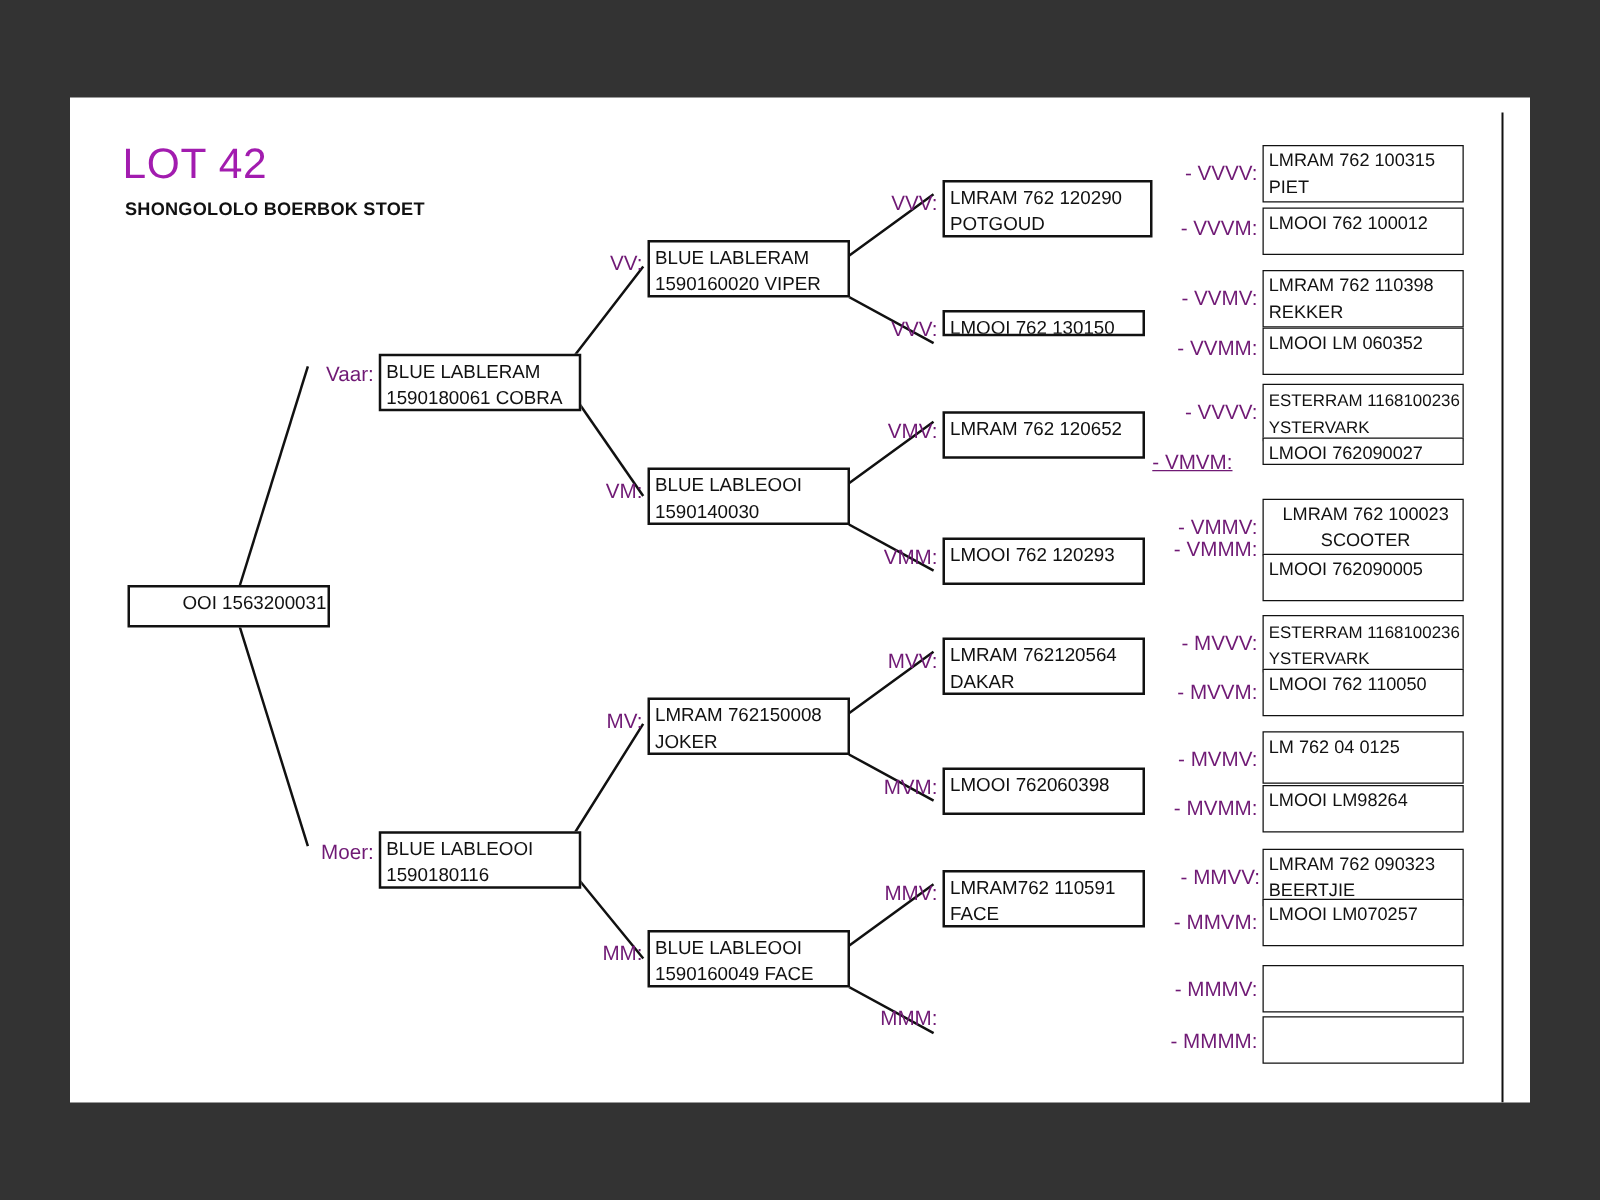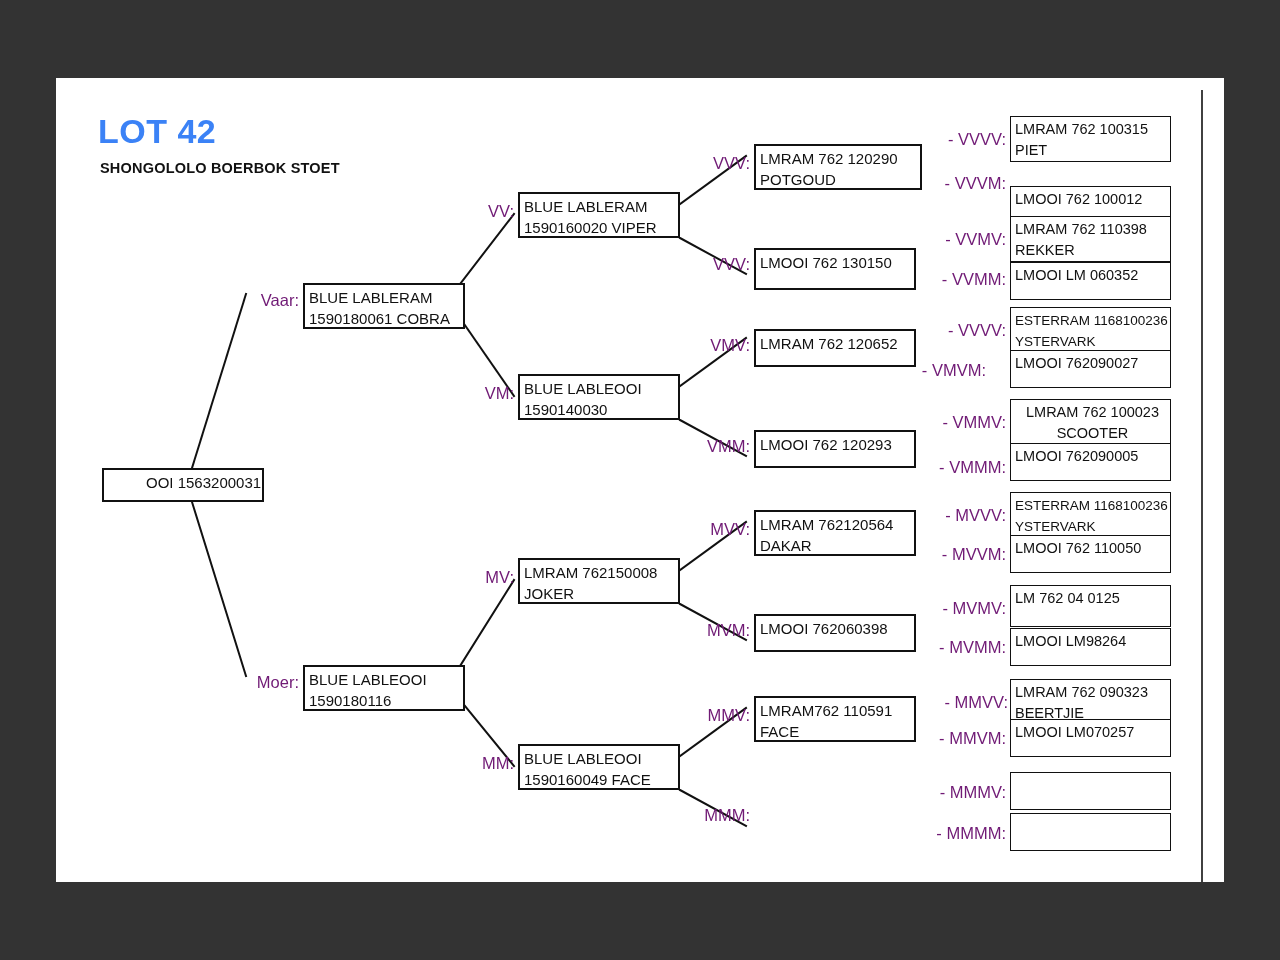--- a/index.html
+++ b/index.html
@@ -13,21 +13,21 @@
     position:absolute;
     left:56px;top:78px;
     width:1168px;height:804px;
     background:#ffffff;
   }
   #canvas{position:absolute;left:0;top:0;width:1168px;height:804px;}
   svg.lines{position:absolute;left:0;top:0;width:1168px;height:804px;pointer-events:none;}
 
   .title{
     position:absolute;left:42px;top:34px;
-    font-size:34px;font-weight:bold;letter-spacing:0.5px;color:#3b82f6;
+    font-size:34px;font-weight:normal;letter-spacing:0.5px;color:#a21caf;
     white-space:nowrap;
   }
   .subtitle{
     position:absolute;left:44px;top:82px;
     font-size:14.5px;font-weight:bold;letter-spacing:0.2px;color:#111;
     white-space:nowrap;
   }
 
   .box{
     position:absolute;
@@ -110,21 +110,21 @@
 
     <div class="plab r" style="left:458px;top:676px;">MM:</div>
     <div class="box" style="left:462px;top:666px;width:162px;height:46px;">BLUE LABLEOOI
 1590160049 FACE</div>
 
     <div class="plab r" style="left:694px;top:76px;">VVV:</div>
     <div class="box" style="left:698px;top:66px;width:168px;height:46px;">LMRAM 762 120290
 POTGOUD</div>
 
     <div class="plab r" style="left:694px;top:177px;">VVV:</div>
-    <div class="box" style="left:698px;top:170px;width:162px;height:42px;">LMOOI 762 130150</div>
+    <div class="box" style="left:698px;top:170px;width:162px;height:21px;">LMOOI 762 130150</div>
 
     <div class="plab r" style="left:694px;top:258px;">VMV:</div>
     <div class="box" style="left:698px;top:251px;width:162px;height:38px;">LMRAM 762 120652</div>
 
     <div class="plab r" style="left:694px;top:359px;">VMM:</div>
     <div class="box" style="left:698px;top:352px;width:162px;height:38px;">LMOOI 762 120293</div>
 
     <div class="plab r" style="left:694px;top:442px;">MVV:</div>
     <div class="box" style="left:698px;top:432px;width:162px;height:46px;">LMRAM 762120564
 DAKAR</div>
@@ -136,41 +136,41 @@
     <div class="box" style="left:698px;top:618px;width:162px;height:46px;">LMRAM762 110591
 FACE</div>
 
     <div class="plab r" style="left:694px;top:728px;">MMM:</div>
 
     <div class="plab r" style="left:950px;top:52px;">- VVVV:</div>
     <div class="box thin" style="left:954px;top:38px;width:161px;height:46px;font-size:14.5px;">LMRAM 762 100315
 PIET</div>
 
     <div class="plab r" style="left:950px;top:96px;">- VVVM:</div>
-    <div class="box thin" style="left:954px;top:88px;width:161px;height:38px;font-size:14.5px;margin-top:20px;">LMOOI 762 100012</div>
+    <div class="box thin" style="left:954px;top:88px;width:161px;height:38px;font-size:14.5px;">LMOOI 762 100012</div>
 
     <div class="plab r" style="left:950px;top:152px;">- VVMV:</div>
     <div class="box thin" style="left:954px;top:138px;width:161px;height:46px;font-size:14.5px;">LMRAM 762 110398
 REKKER</div>
 
     <div class="plab r" style="left:950px;top:192px;">- VVMM:</div>
     <div class="box thin" style="left:954px;top:184px;width:161px;height:38px;font-size:14.5px;">LMOOI LM 060352</div>
 
     <div class="plab r" style="left:950px;top:243px;">- VVVV:</div>
     <div class="box thin" style="left:954px;top:229px;width:161px;height:46px;font-size:13.5px;">ESTERRAM 1168100236
 YSTERVARK</div>
 
-    <div class="plab r" style="left:930px;top:283px;">- VMVM:</div>
-    <div class="box thin" style="left:954px;top:272px;width:161px;height:38px;font-size:14.5px;">LMOOI 762090027</div>
+    <div class="plab r" style="left:930px;top:283px;text-decoration:underline;">- VMVM:</div>
+    <div class="box thin" style="left:954px;top:272px;width:161px;height:22px;font-size:14.5px;">LMOOI 762090027</div>
 
     <div class="plab r" style="left:950px;top:335px;">- VMMV:</div>
     <div class="box thin" style="left:954px;top:321px;width:161px;height:46px;font-size:14.5px;text-align:center;">LMRAM 762 100023
 SCOOTER</div>
 
-    <div class="plab r" style="left:950px;top:380px;">- VMMM:</div>
+    <div class="plab r" style="left:950px;top:353px;">- VMMM:</div>
     <div class="box thin" style="left:954px;top:365px;width:161px;height:38px;font-size:14.5px;">LMOOI 762090005</div>
 
     <div class="plab r" style="left:950px;top:428px;">- MVVV:</div>
     <div class="box thin" style="left:954px;top:414px;width:161px;height:46px;font-size:13.5px;">ESTERRAM 1168100236
 YSTERVARK</div>
 
     <div class="plab r" style="left:950px;top:467px;">- MVVM:</div>
     <div class="box thin" style="left:954px;top:457px;width:161px;height:38px;font-size:14.5px;">LMOOI 762 110050</div>
 
     <div class="plab r" style="left:950px;top:521px;">- MVMV:</div>

